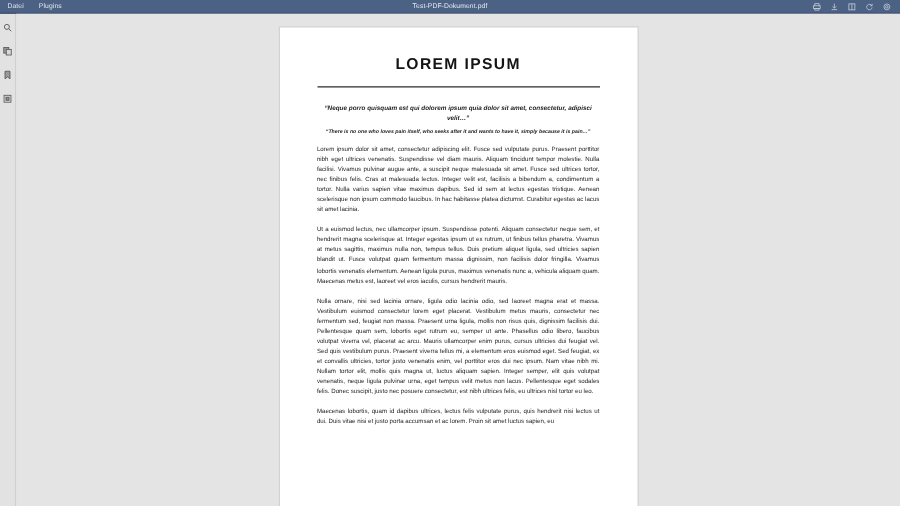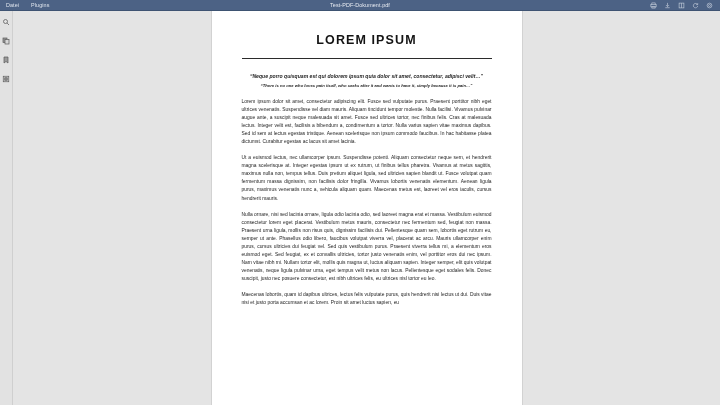--- a/index.html
+++ b/index.html
@@ -76,21 +76,22 @@
   
   .canvas {
     flex: 1 1 auto;
     position: relative;
     overflow: hidden;
     display: flex;
     justify-content: center;
     background: #e4e4e4;
   }
   .page {
-    width: 310px;
+    width: 286px;
+    margin-top: 11px;
     background: #ffffff;
     box-shadow: 0 0 0 1px #d2d2d2;
     padding: 22px 30px 0 30px;
     flex: 0 0 auto;
   }
 
   
   .doc-title {
     text-align: center;
     font-size: 12.5px;

